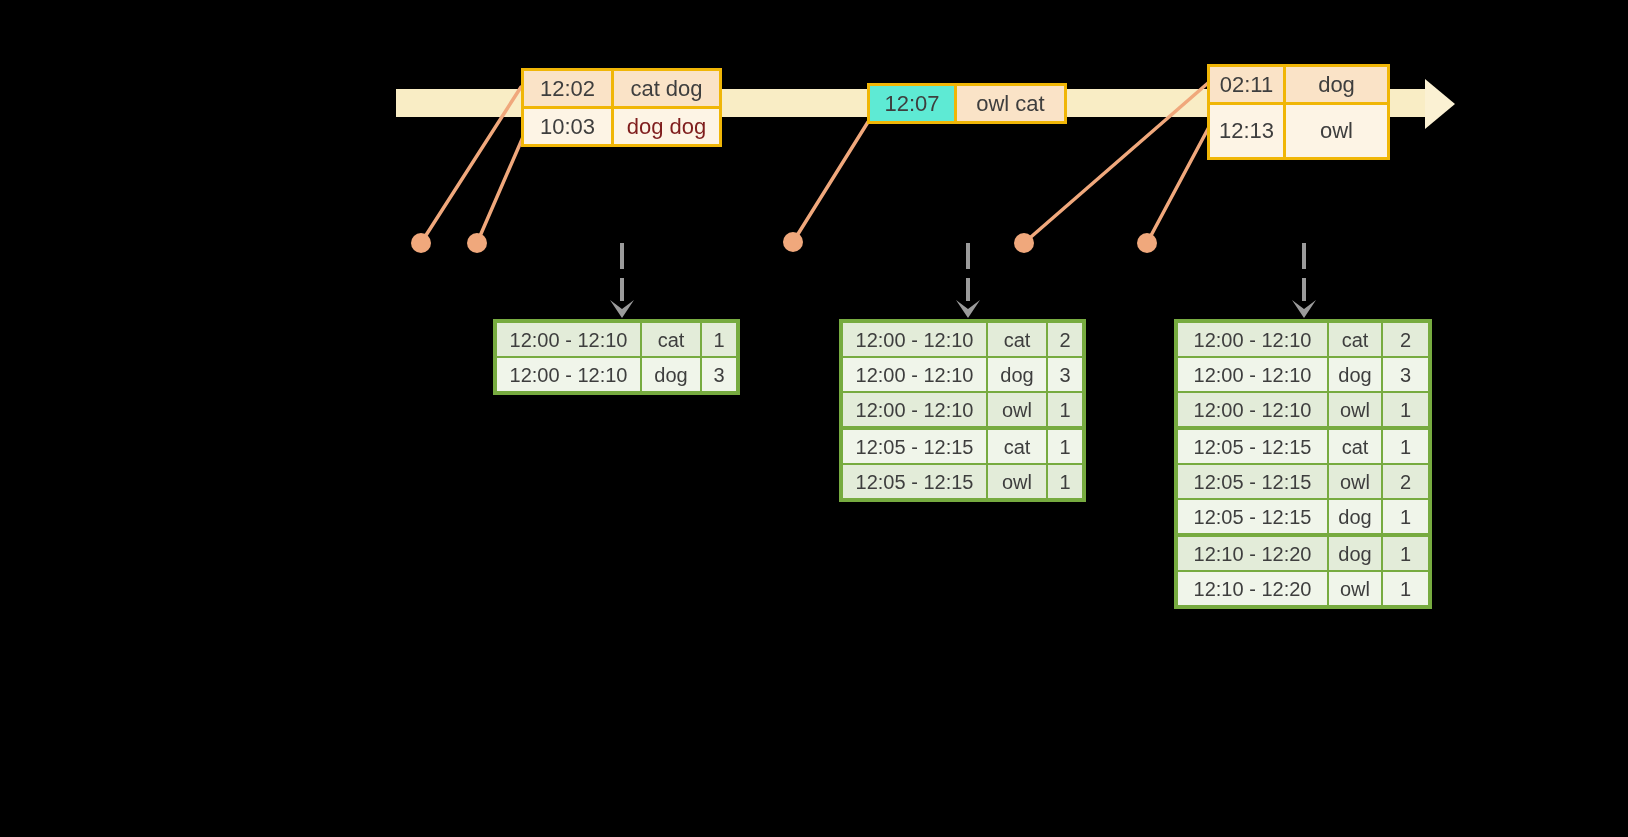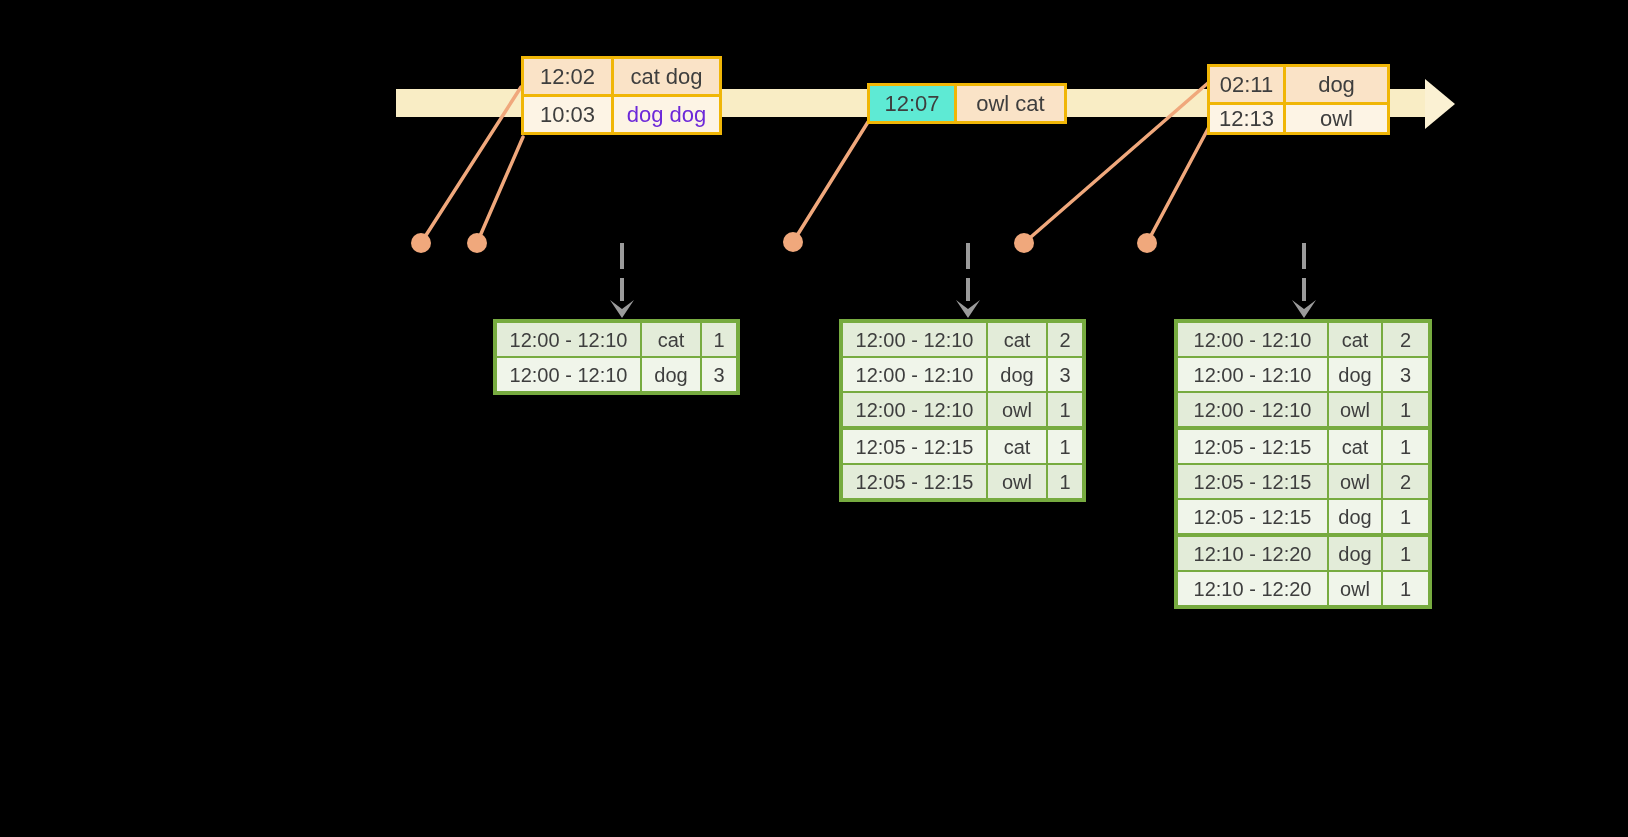--- a/index.html
+++ b/index.html
@@ -31,42 +31,42 @@
       <circle cx="1024" cy="243" r="10" fill="#F0A87C"></circle>
       <circle cx="1147" cy="243" r="10" fill="#F0A87C"></circle>
       <line x1="622" y1="243" x2="622" y2="301" stroke="#9B9B9B" stroke-width="4" stroke-dasharray="26 9"></line>
       <polygon points="610,300 622,309 634,300 622,318" fill="#9B9B9B"></polygon>
       <line x1="968" y1="243" x2="968" y2="301" stroke="#9B9B9B" stroke-width="4" stroke-dasharray="26 9"></line>
       <polygon points="956,300 968,309 980,300 968,318" fill="#9B9B9B"></polygon>
       <line x1="1304" y1="243" x2="1304" y2="301" stroke="#9B9B9B" stroke-width="4" stroke-dasharray="26 9"></line>
       <polygon points="1292,300 1304,309 1316,300 1304,318" fill="#9B9B9B"></polygon>
     </svg>
   <div id="tables">
-      <div class="evt-table" style="left: 521px; top: 56px; background: rgb(240, 182, 7);">
+      <div class="evt-table" style="left: 521px; top: 68px; background: rgb(240, 182, 7);">
         <div class="evt-row" style="grid-template-columns: 87px 105px; height: 35px; background: rgb(240, 182, 7);">
           <div class="evt-cell" style="background: rgb(250, 227, 199); color: rgb(62, 62, 62);">12:02</div>
           <div class="evt-cell" style="background: rgb(250, 227, 199); color: rgb(62, 62, 62);">cat dog</div>
         </div>
         <div class="evt-row" style="grid-template-columns: 87px 105px; height: 35px; background: rgb(240, 182, 7);">
           <div class="evt-cell" style="background: rgb(253, 244, 229); color: rgb(62, 62, 62);">10:03</div>
-          <div class="evt-cell" style="background: rgb(253, 244, 229); color: #6d28d9;">dog dog</div>
+          <div class="evt-cell" style="background: rgb(253, 244, 229); color: #7f1d1d;">dog dog</div>
         </div>
       </div>
       <div class="evt-table" style="left: 867px; top: 83px; background: rgb(240, 182, 7);">
         <div class="evt-row" style="grid-template-columns: 84px 107px; height: 35px; background: rgb(240, 182, 7);">
           <div class="evt-cell" style="background: #5eead4; color: rgb(62, 62, 62);">12:07</div>
           <div class="evt-cell" style="background: rgb(250, 227, 199); color: rgb(62, 62, 62);">owl cat</div>
         </div>
       </div>
       <div class="evt-table" style="left: 1207px; top: 64px; background: rgb(240, 182, 7);">
         <div class="evt-row" style="grid-template-columns: 73px 101px; height: 35px; background: rgb(240, 182, 7);">
           <div class="evt-cell" style="background: rgb(250, 227, 199); color: rgb(62, 62, 62);">02:11</div>
           <div class="evt-cell" style="background: rgb(250, 227, 199); color: rgb(62, 62, 62);">dog</div>
         </div>
-        <div class="evt-row" style="grid-template-columns: 73px 101px; height: 27px; background: rgb(240, 182, 7);">
+        <div class="evt-row" style="grid-template-columns: 73px 101px; height: 52px; background: rgb(240, 182, 7);">
           <div class="evt-cell" style="background: rgb(253, 244, 229); color: rgb(62, 62, 62);">12:13</div>
           <div class="evt-cell" style="background: rgb(253, 244, 229); color: rgb(62, 62, 62);">owl</div>
         </div>
       </div>
       <div class="res-table" style="left: 493px; top: 319px; background: rgb(119, 171, 64);">
         <div class="res-row" style="grid-template-columns: 143px 58px 34px; height: 33px; background: rgb(119, 171, 64); margin-top: 0px;">
           <div class="res-cell" style="background: rgb(227, 236, 217); color: rgb(62, 62, 62);">12:00 - 12:10</div>
           <div class="res-cell" style="background: rgb(227, 236, 217); color: rgb(62, 62, 62);">cat</div>
           <div class="res-cell" style="background: rgb(227, 236, 217); color: rgb(62, 62, 62);">1</div>
         </div>

